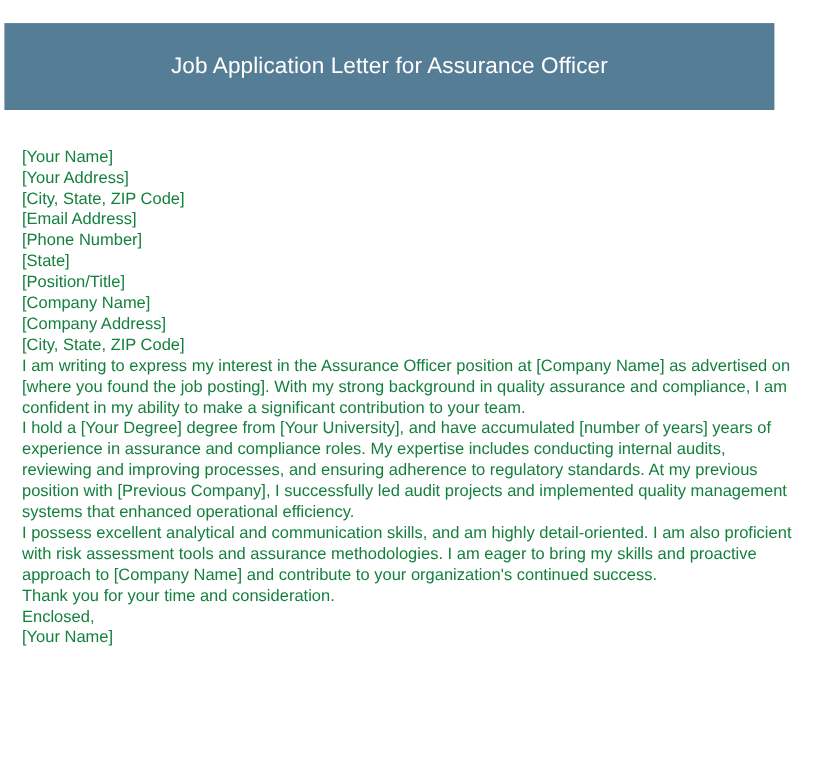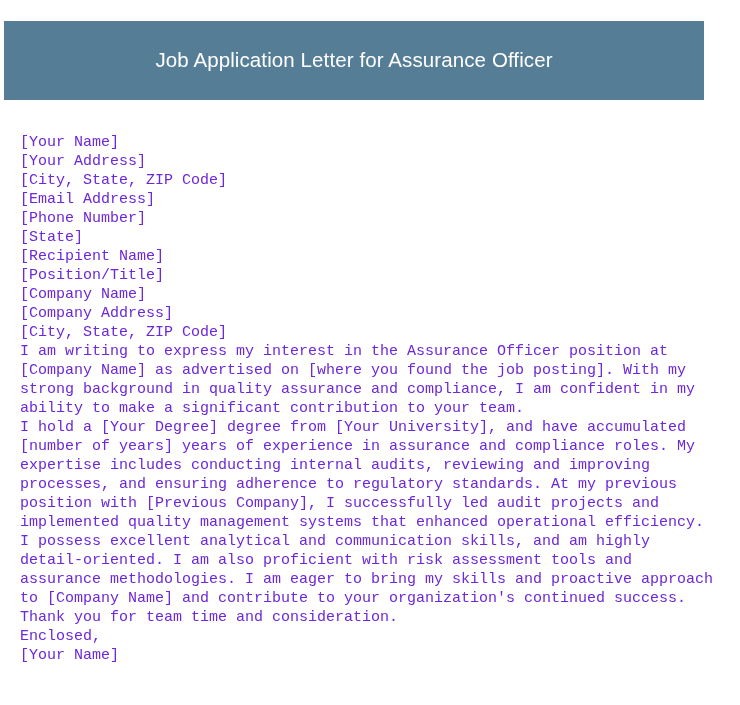--- a/index.html
+++ b/index.html
@@ -59,33 +59,32 @@
 </style>
 </head>
 <body>
 
 <div class="page">
 
   <div class="header-bar" style="background: rgb(85, 125, 150);">
     <h1 class="header-title" style="color: rgb(255, 255, 255);">Job Application Letter for Assurance Officer</h1>
   </div>
 
-  <div class="letter-body" style="color: #6d28d9; font-family: Liberation Mono, monospace;">
+  <div class="letter-body" style="color: #15803d;">
       <span class="letter-line">[Your Name]</span>
       <span class="letter-line">[Your Address]</span>
       <span class="letter-line">[City, State, ZIP Code]</span>
       <span class="letter-line">[Email Address]</span>
       <span class="letter-line">[Phone Number]</span>
       <span class="letter-line">[State]</span>
-      <span class="letter-line">[Recipient Name]</span>
       <span class="letter-line">[Position/Title]</span>
       <span class="letter-line">[Company Name]</span>
       <span class="letter-line">[Company Address]</span>
       <span class="letter-line">[City, State, ZIP Code]</span>
       <span class="letter-line">I am writing to express my interest in the Assurance Officer position at [Company Name] as advertised on [where you found the job posting]. With my strong background in quality assurance and compliance, I am confident in my ability to make a significant contribution to your team.</span>
       <span class="letter-line">I hold a [Your Degree] degree from [Your University], and have accumulated [number of years] years of experience in assurance and compliance roles. My expertise includes conducting internal audits, reviewing and improving processes, and ensuring adherence to regulatory standards. At my previous position with [Previous Company], I successfully led audit projects and implemented quality management systems that enhanced operational efficiency.</span>
       <span class="letter-line">I possess excellent analytical and communication skills, and am highly detail-oriented. I am also proficient with risk assessment tools and assurance methodologies. I am eager to bring my skills and proactive approach to [Company Name] and contribute to your organization's continued success.</span>
-      <span class="letter-line">Thank you for team time and consideration.</span>
+      <span class="letter-line">Thank you for your time and consideration.</span>
       <span class="letter-line">Enclosed,</span>
       <span class="letter-line">[Your Name]</span>
     </div>
 
 </div>
 
 </body></html>

